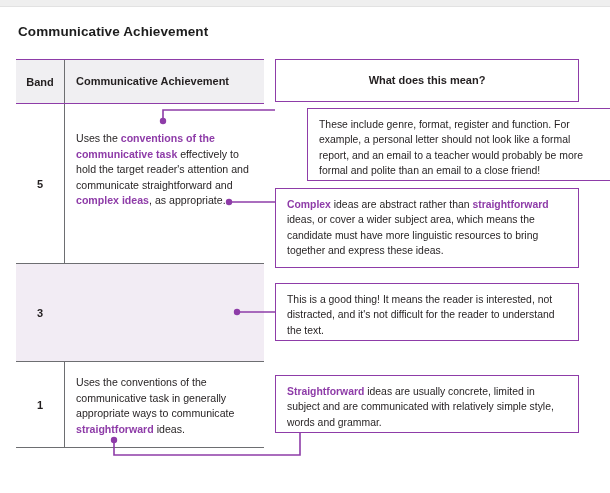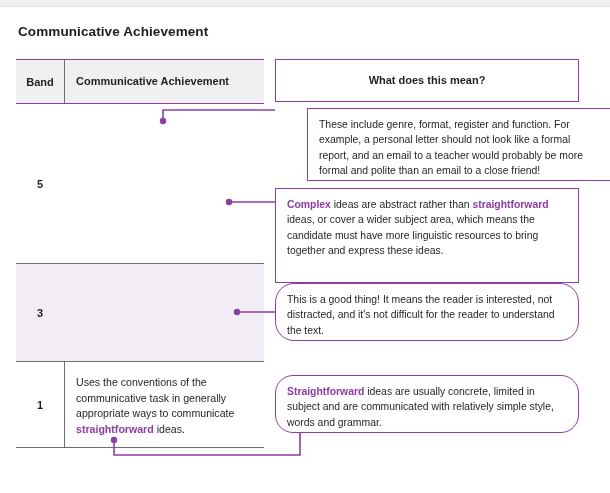--- a/index.html
+++ b/index.html
@@ -104,23 +104,23 @@
     line-height: 15.4px;
     color: #231f20;
     padding: 8px 11px 7px 11px;
   }
   #box-header {
     left: 275px; top: 59px; width: 304px; height: 43px;
     display: flex; align-items: center; justify-content: center;
     font-size: 11px; font-weight: bold; padding: 0;
   }
   #box-1 { left: 275px; top: 108px; width: 304px; height: 73px; margin-left: 32px; }
-  #box-2 { left: 275px; top: 188px; width: 304px; height: 95px; }
-  #box-3 { left: 275px; top: 283px; width: 304px; height: 58px; border-radius: 19px; }
-  #box-4 { left: 275px; top: 375px; width: 304px; height: 58px; border-radius: 18px; }
+  #box-2 { left: 275px; top: 188px; width: 304px; height: 80px; }
+  #box-3 { left: 275px; top: 283px; width: 304px; height: 58px; }
+  #box-4 { left: 275px; top: 375px; width: 304px; height: 58px; }
 
   
   #connectors {
     position: absolute;
     left: 0; top: 0;
     width: 610px; height: 493px;
     pointer-events: none;
   }
 </style>
 </head>
@@ -132,20 +132,21 @@
 
 <div id="band-table">
 
   <div class="t-row" id="t-head">
     <div class="t-band">Band</div>
     <div class="t-desc">Communicative Achievement</div>
   </div>
 
   <div class="t-row" id="row-5">
     <div class="t-band">5</div>
+    <div class="t-desc"><span>Uses the </span><span class="hl">conventions of the communicative task</span><span> effectively to hold the target reader's attention and communicate straightforward and </span><span class="hl">complex ideas</span><span>, as appropriate.</span></div>
   </div>
 
   <div class="t-row" id="row-3">
     <div class="t-band">3</div>
   </div>
 
   <div class="t-row" id="row-1">
     <div class="t-band">1</div>
     <div class="t-desc"><span>Uses the conventions of the communicative task in generally appropriate ways to communicate </span><span class="hl">straightforward</span><span> ideas.</span></div>
   </div>

